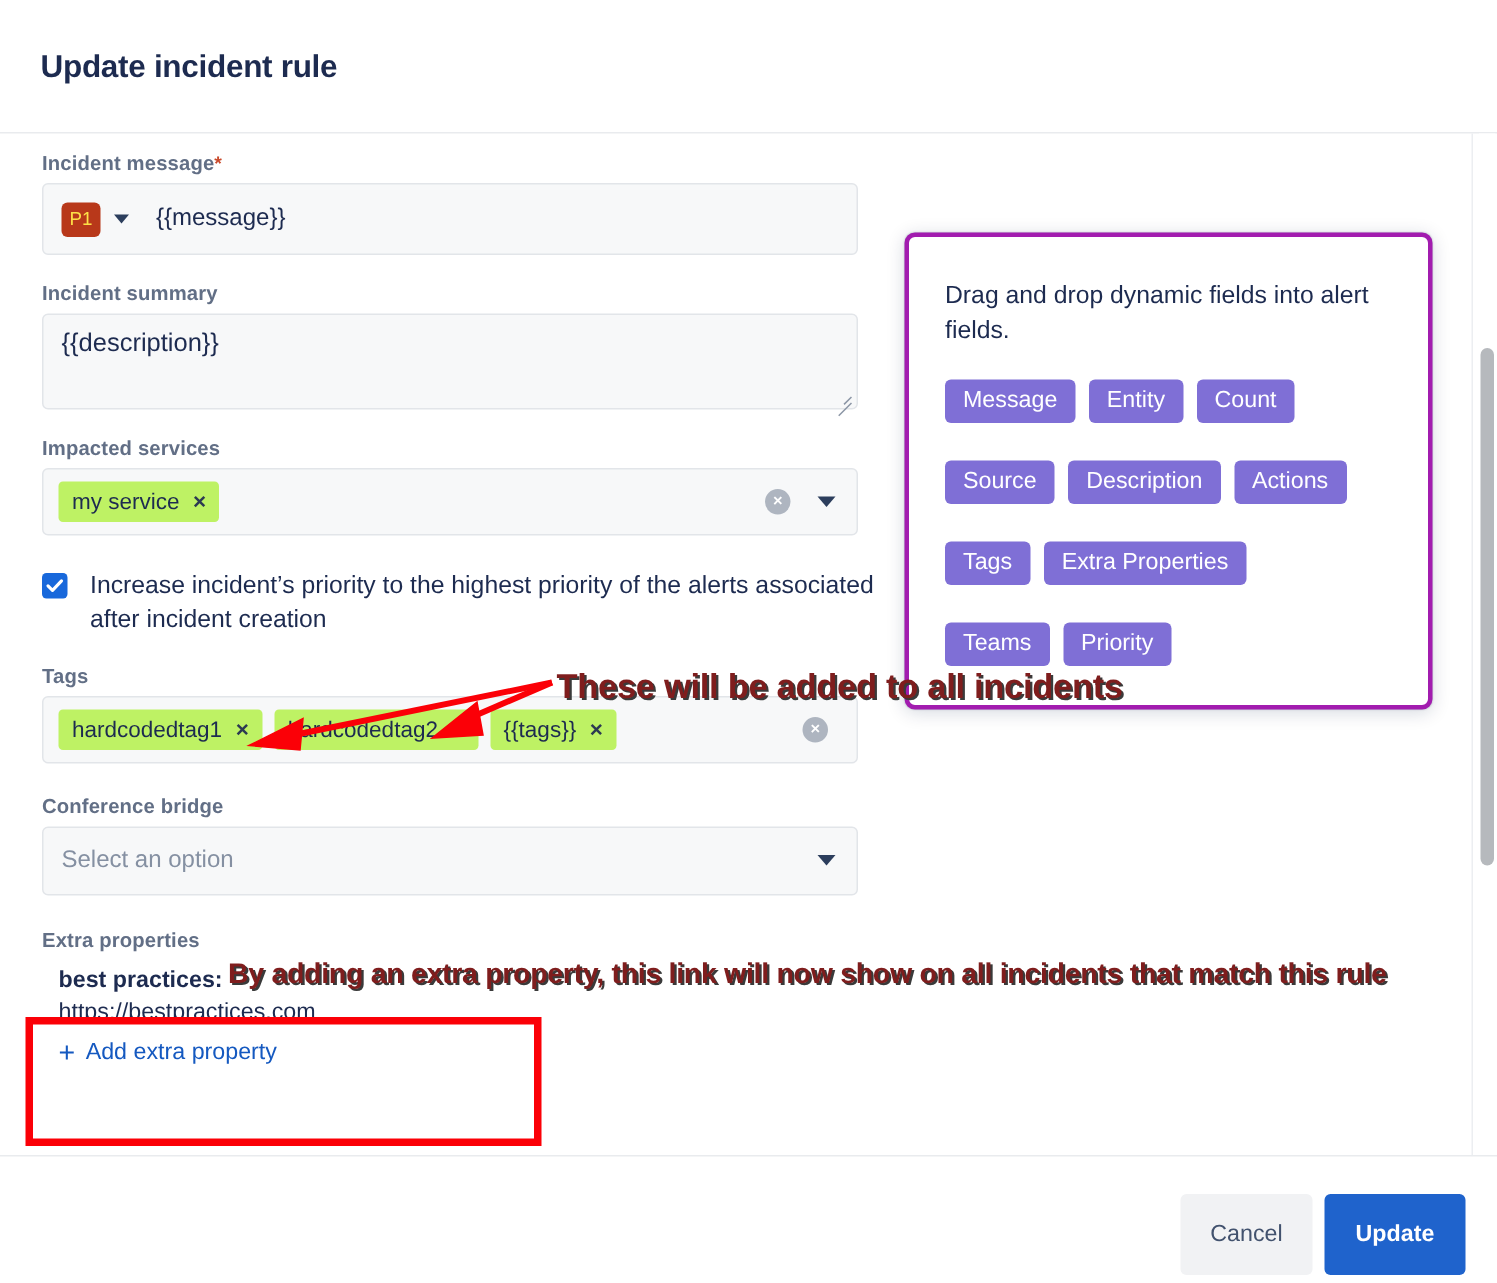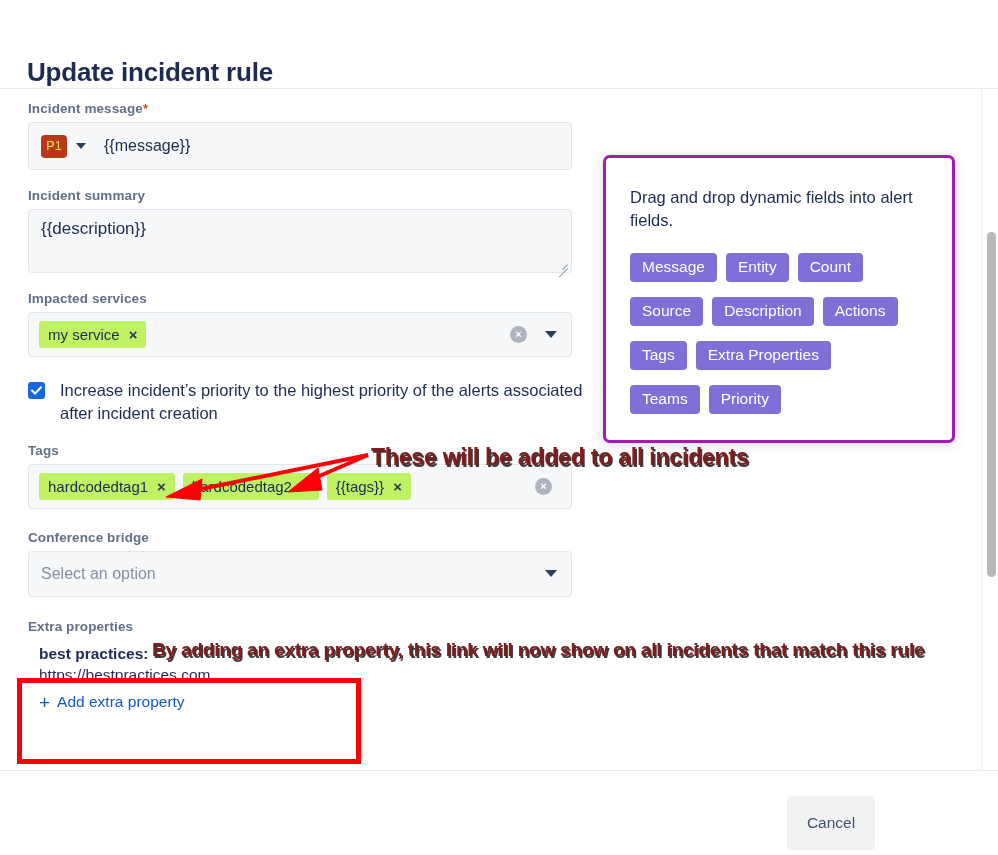--- a/index.html
+++ b/index.html
@@ -13,25 +13,24 @@
   #root {
     position: relative;
     width: 998px; height: 855px;
     background: #ffffff;
   }
 
   
   .dialog-title {
     position: absolute;
     left: 27px; top: 33px;
-    font-size: 26px;
+    font-size: 21px;
     font-weight: 600;
     color: #1d2b50;
     letter-spacing: -0.2px;
-    margin-top: 24px;
   }
   .hdr-divider {
     position: absolute;
     left: 0; top: 88px;
     width: 998px; height: 1px;
     background: #e9ebee;
   }
   .ftr-divider {
     position: absolute;
     left: 0; top: 770px;
@@ -249,21 +248,21 @@
     border: 3px solid #a21caf;
     box-shadow: 0 2px 12px rgba(9,30,66,0.16), 0 0 1px rgba(9,30,66,0.18);
     padding: 28px 24px 26px 24px;
   }
   .dyn-title {
     font-size: 16.5px;
     color: #1d2b50;
     line-height: 1.42;
     margin-bottom: 20px;
   }
-  .chip-rows { display: flex; flex-direction: column; gap: 15px; }
+  .chip-rows { display: flex; flex-direction: column; gap: 25px; }
   .chip-row { display: flex; gap: 9px; }
   .chip {
     background: #7f6fd6;
     color: #ffffff;
     font-size: 15.5px;
     border-radius: 4px;
     padding: 5px 12px 6px 12px;
     cursor: grab;
   }
 
@@ -440,20 +439,21 @@
           <span class="chip">Teams</span>
           <span class="chip">Priority</span>
         </div>
       </div>
     </div>
   </div>
 
   <div class="ftr-divider"></div>
   <div class="right-rail"></div>
   <button class="btn btn-cancel">Cancel</button>
+  <button class="btn btn-update">Update</button>
 
   <div class="sb-track"></div>
   <div class="sb-thumb"></div>
 
   <div class="redbox"></div>
   <div class="anno" id="anno-tags">These will be added to all incidents</div>
   <div class="anno" id="anno-xprop">By adding an extra property, this link will now show on all incidents that match this rule</div>
 
   <svg class="arrows">
     <g fill="#fb0007" stroke="#fb0007">

